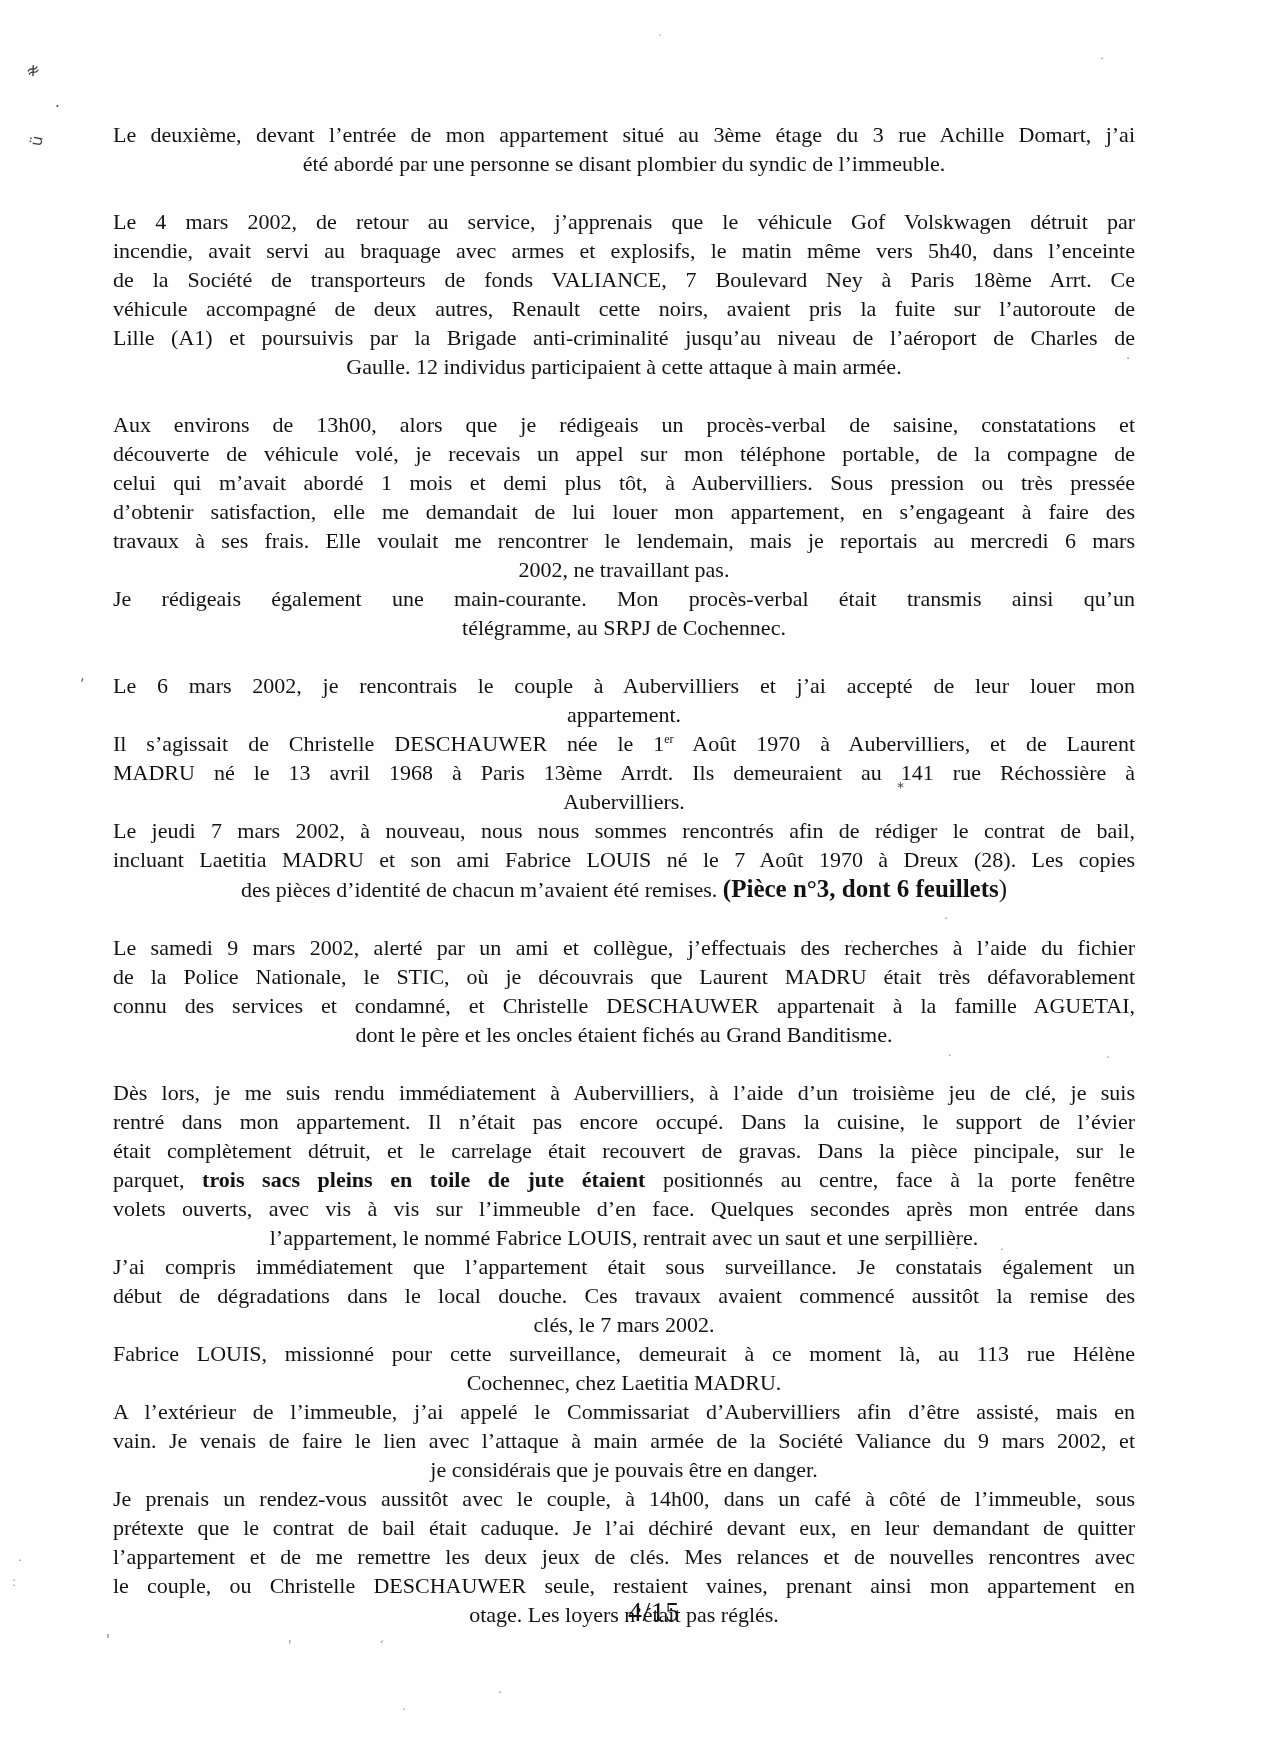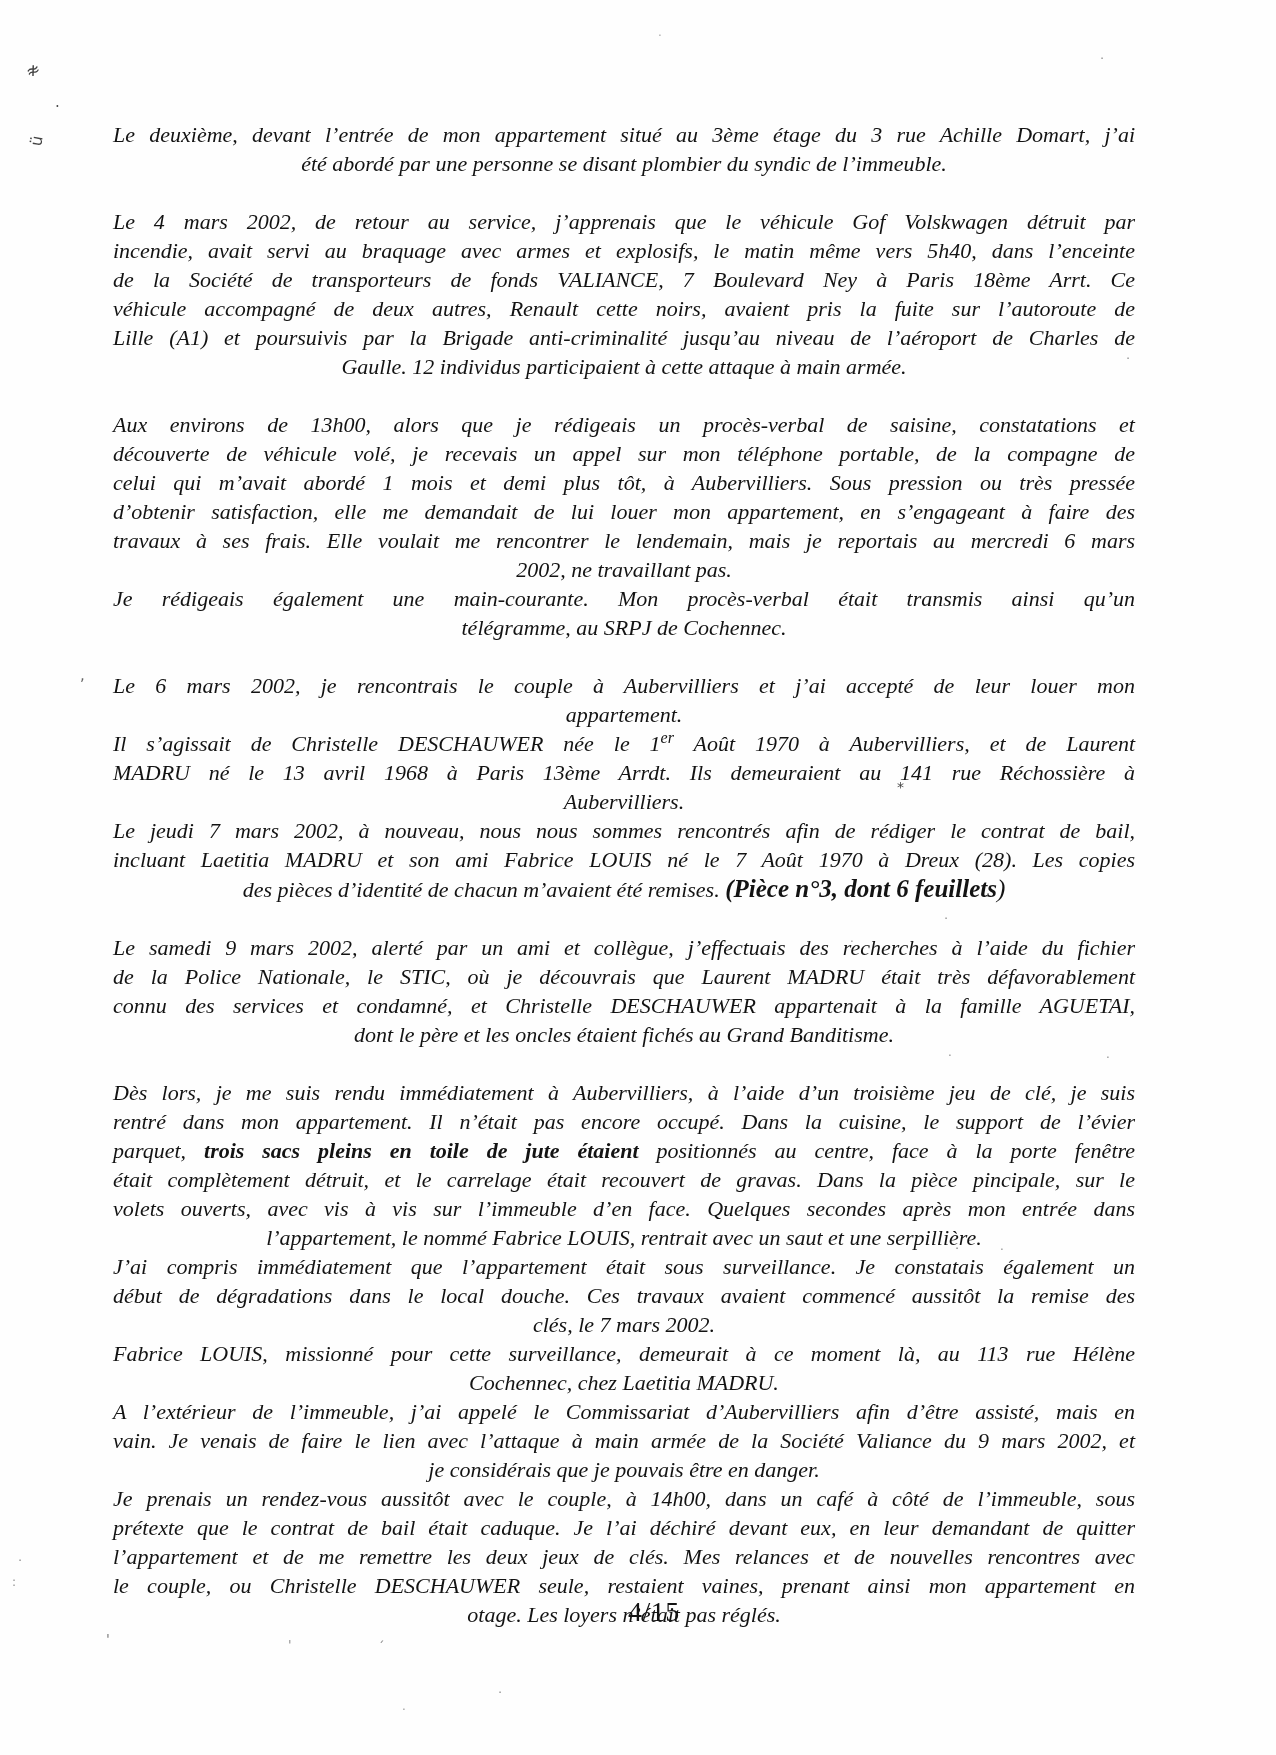--- a/index.html
+++ b/index.html
@@ -9,29 +9,29 @@
     font-family:"Liberation Serif","DejaVu Serif",serif;
   }
   .page{
     position:relative;width:1276px;height:1755px;
     background:#fefefe;color:#161616;overflow:hidden;
   }
   .text-block{
     position:absolute;left:113px;top:120px;width:1022px;
     font-size:22px;line-height:29px;color:#131313;
   }
-  .para{margin:0 0 29px 0;font-style:italic;}
+  .para{margin:0 0 29px 0;}
   .para:last-child{margin-bottom:0;}
   .line{text-align:center;}
   .line.j{text-align:justify;text-align-last:justify;text-justify:inter-word;}
   .seg-n{font-weight:400;}
   .seg-b{font-weight:700;}
   .seg-B{font-weight:700;font-size:25px;}
   .seg-P{font-weight:400;font-size:25px;}
-  sup.seg-u{font-size:16px;line-height:0;vertical-align:super;}
+  sup.seg-u{font-size:12px;line-height:0;vertical-align:super;}
   .page-number{
     position:absolute;left:628px;top:1597px;
     font-size:28px;line-height:29px;color:#131313;letter-spacing:0.5px;
   }
   .artifact{
     position:absolute;color:#222;line-height:1;
     font-family:"DejaVu Sans",sans-serif;display:inline-block;
   }
 </style>
 </head>
@@ -73,22 +73,22 @@
       </div>
       <div class="para">
         <div class="line j"><span class="seg-n">Le samedi 9 mars 2002, alerté par un ami et collègue, j’effectuais des recherches à l’aide du fichier</span></div>
         <div class="line j"><span class="seg-n">de la Police Nationale, le STIC, où je découvrais que Laurent MADRU était très défavorablement</span></div>
         <div class="line j"><span class="seg-n">connu des services et condamné, et Christelle DESCHAUWER appartenait à la famille AGUETAI,</span></div>
         <div class="line"><span class="seg-n">dont le père et les oncles étaient fichés au Grand Banditisme.</span></div>
       </div>
       <div class="para">
         <div class="line j"><span class="seg-n">Dès lors, je me suis rendu immédiatement à Aubervilliers, à l’aide d’un troisième jeu de clé, je suis</span></div>
         <div class="line j"><span class="seg-n">rentré dans mon appartement. Il n’était pas encore occupé. Dans la cuisine, le support de l’évier</span></div>
+        <div class="line j"><span class="seg-n">était complètement détruit, et le carrelage était recouvert de gravas. Dans la pièce pincipale, sur le</span></div>
         <div class="line j"><span class="seg-n">parquet, </span><span class="seg-b">trois sacs pleins en toile de jute étaient</span><span class="seg-n"> positionnés au centre, face à la porte fenêtre</span></div>
-        <div class="line j"><span class="seg-n">était complètement détruit, et le carrelage était recouvert de gravas. Dans la pièce pincipale, sur le</span></div>
         <div class="line j"><span class="seg-n">volets ouverts, avec vis à vis sur l’immeuble d’en face. Quelques secondes après mon entrée dans</span></div>
         <div class="line"><span class="seg-n">l’appartement, le nommé Fabrice LOUIS, rentrait avec un saut et une serpillière.</span></div>
         <div class="line j"><span class="seg-n">J’ai compris immédiatement que l’appartement était sous surveillance. Je constatais également un</span></div>
         <div class="line j"><span class="seg-n">début de dégradations dans le local douche. Ces travaux avaient commencé aussitôt la remise des</span></div>
         <div class="line"><span class="seg-n">clés, le 7 mars 2002.</span></div>
         <div class="line j"><span class="seg-n">Fabrice LOUIS, missionné pour cette surveillance, demeurait à ce moment là, au 113 rue Hélène</span></div>
         <div class="line"><span class="seg-n">Cochennec, chez Laetitia MADRU.</span></div>
         <div class="line j"><span class="seg-n">A l’extérieur de l’immeuble, j’ai appelé le Commissariat d’Aubervilliers afin d’être assisté, mais en</span></div>
         <div class="line j"><span class="seg-n">vain. Je venais de faire le lien avec l’attaque à main armée de la Société Valiance du 9 mars 2002, et</span></div>
         <div class="line"><span class="seg-n">je considérais que je pouvais être en danger.</span></div>

